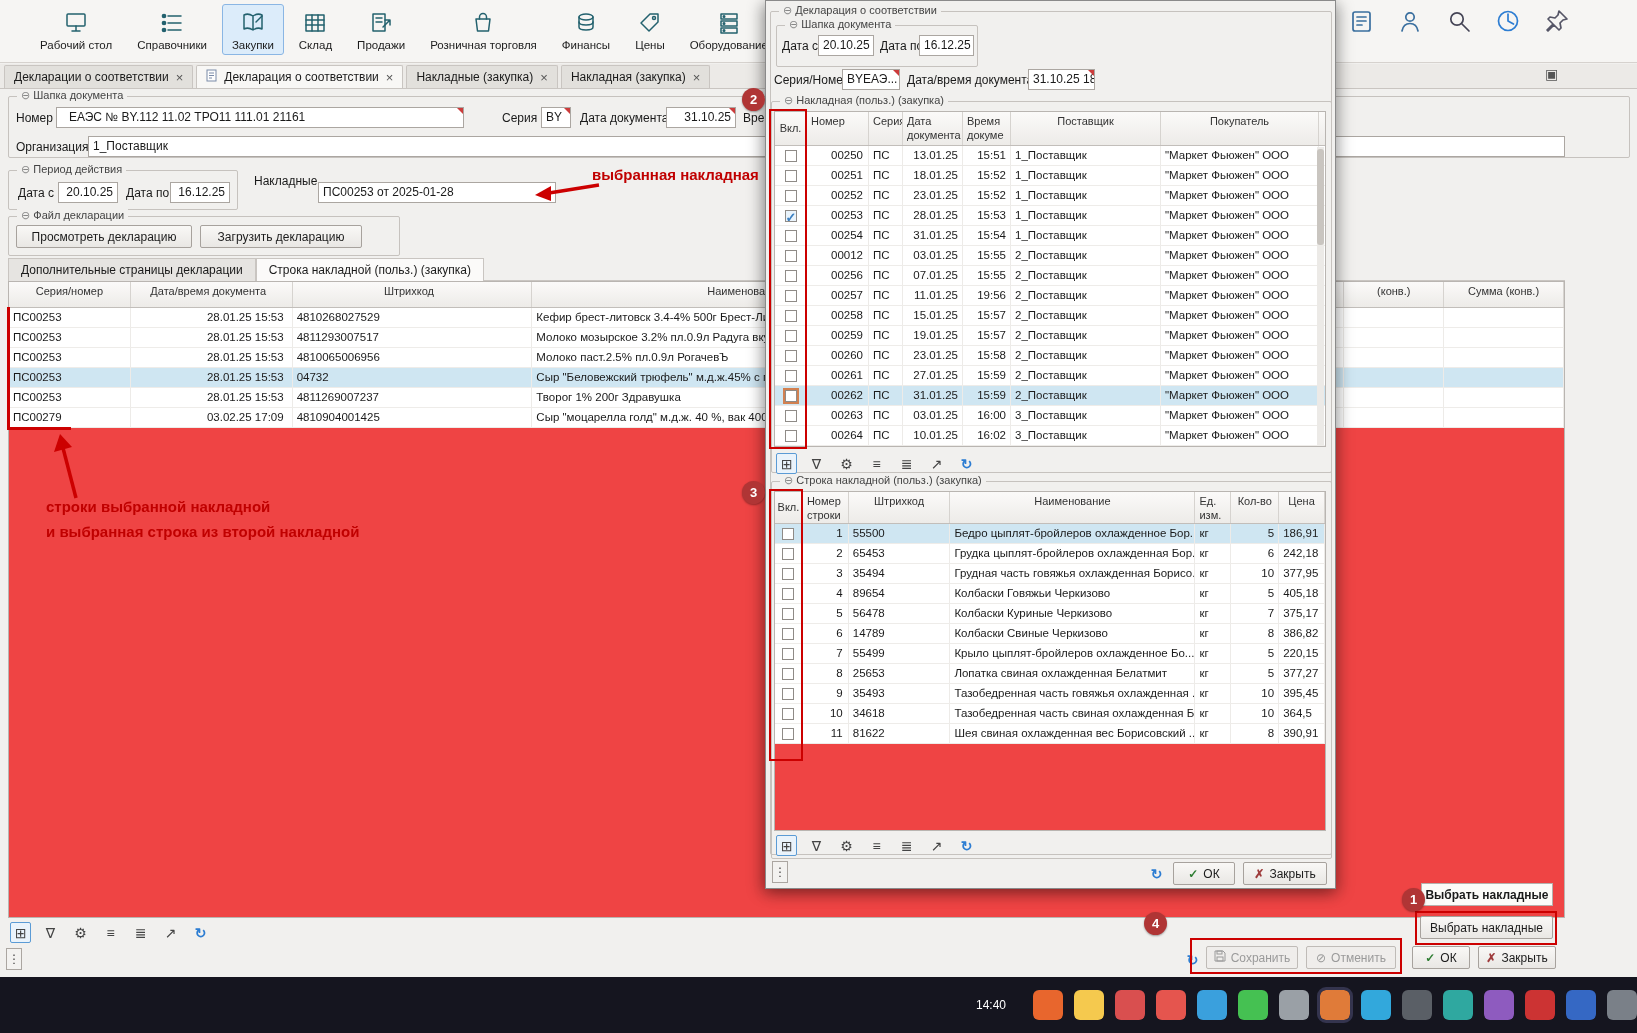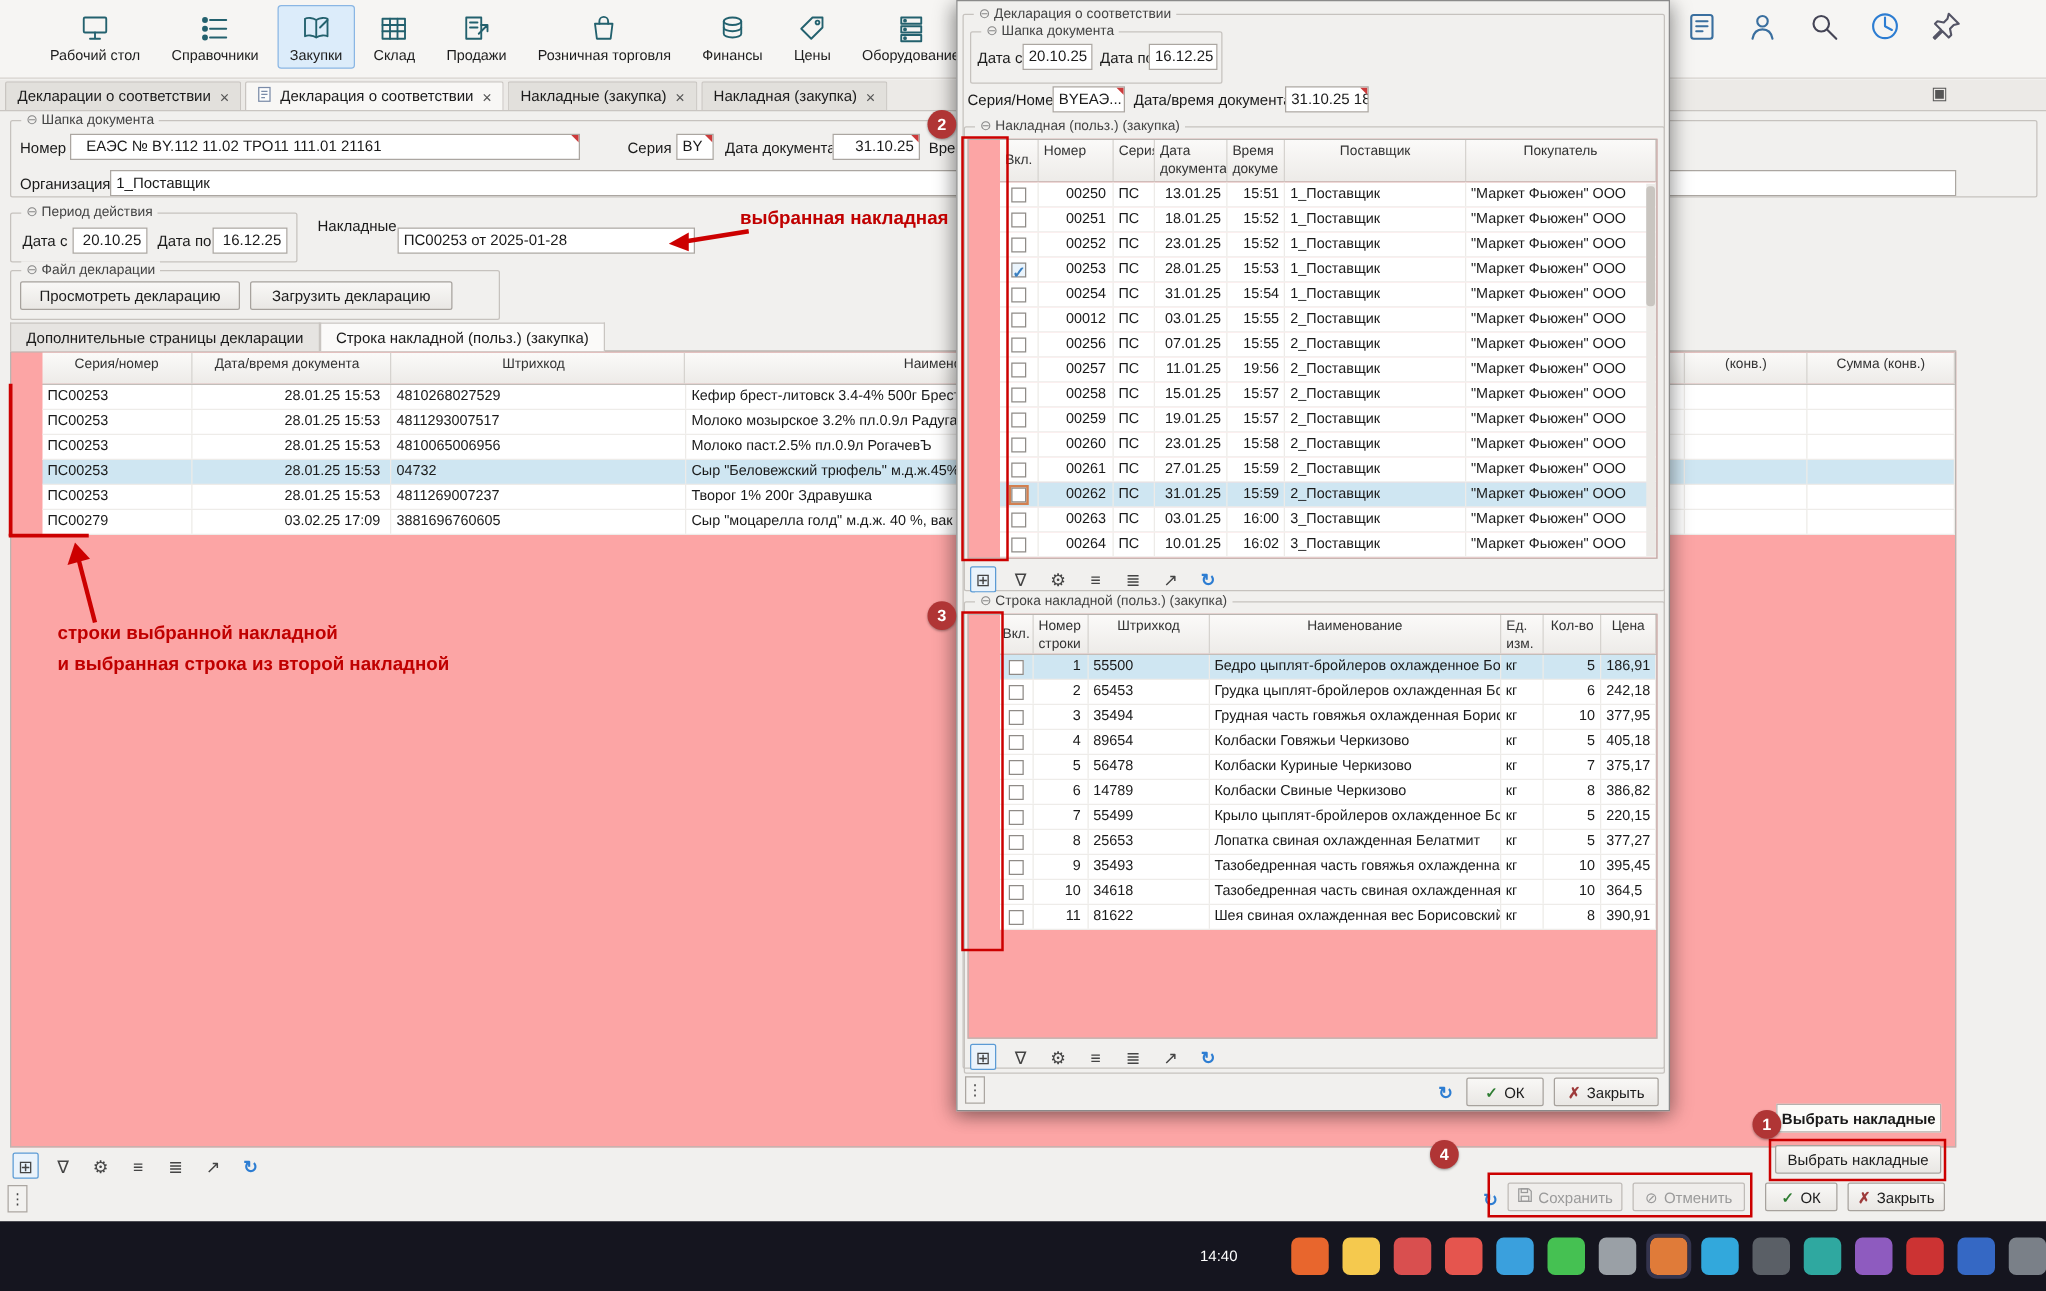--- a/index.html
+++ b/index.html
@@ -28,21 +28,21 @@
   .req::after{content:"";position:absolute;right:0;top:0;width:0;height:0;border-left:6px solid transparent;border-top:6px solid #cc3b3b;}
   .gb{position:absolute;border:1px solid #c6c2be;border-radius:2px;}
   .gbl{position:absolute;top:-8px;left:8px;background:#f1f0ee;padding:0 4px;font-size:11px;color:#444;white-space:nowrap;}
   .gbl::before{content:"⊖ ";color:#888;}
   .btn{position:absolute;display:inline-flex;align-items:center;justify-content:center;gap:5px;background:linear-gradient(#f9f8f6,#e9e7e4);border:1px solid #a7a29d;border-radius:2px;font-size:12px;color:#1c1c1c;height:23px;padding:0 10px;white-space:nowrap;}
   .btn.disabled{color:#9a9a9a;border-color:#bfbbb7;background:#efedeb;}
   .ok-ic{color:#2e7d32;font-weight:bold;}
   .x-ic{color:#9e3b3b;font-weight:bold;}
   .gray-ic{color:#9a9a9a;}
   
-  .tbl{position:absolute;background:#fca5a5;border:1px solid #b9b5b1;overflow:hidden;padding-left:25px;}
+  .tbl{position:absolute;background:#ef4444;border:1px solid #b9b5b1;overflow:hidden;}
   .thead{display:flex;background:linear-gradient(#fbfaf9,#edebe8);border-bottom:1px solid #c2beba;}
   .th{border-right:1px solid #d6d3cf;display:flex;align-items:flex-start;justify-content:center;text-align:center;font-size:11px;color:#333;padding:3px 2px;overflow:hidden;line-height:1.25;}
   .th.lft{justify-content:flex-start;text-align:left;padding-left:4px;}
   .trow{display:flex;height:20px;border-bottom:1px solid #eeece9;background:#fff;}
   .trow.hl{background:#cfe6f2;}
   .td{border-right:1px solid #edebe8;font-size:11.5px;line-height:19px;white-space:nowrap;overflow:hidden;padding:0 4px;}
   .cb{width:12px;height:12px;border:1px solid #8f8b87;background:#fff;display:inline-block;position:relative;}
   .cb.checked{background:#eaf4fc;}
   .cb.checked::after{content:"✓";position:absolute;left:0px;top:-3px;color:#3a7fc1;font-size:13px;font-weight:bold;}
   .cb.focus{box-shadow:0 0 0 2px #d28050;}
@@ -76,21 +76,21 @@
   
   .annot{position:absolute;color:#c00000;font-weight:bold;font-size:15px;white-space:nowrap;z-index:40;}
   .badge{position:absolute;width:23px;height:23px;border-radius:50%;background:#b03535;color:#fff;font-size:13px;font-weight:bold;display:flex;align-items:center;justify-content:center;z-index:55;box-shadow:0 1px 2px rgba(0,0,0,.35);}
   .redrect{position:absolute;border:2px solid #cc0000;z-index:50;pointer-events:none;}
   .redline{position:absolute;background:#cc0000;z-index:40;}
   .hintbox{position:absolute;background:#fcfbf8;border:1px solid #b5b1ad;font-weight:bold;font-size:12px;display:flex;align-items:center;justify-content:center;z-index:45;}
   
   .taskbar{position:absolute;left:0;top:977px;width:1637px;height:56px;background:#15151f;display:flex;align-items:center;gap:11px;padding-left:10px;z-index:70;}
   .tapp{width:30px;height:30px;border-radius:6px;flex:0 0 auto;}
   .tapp.active{outline:3px solid #34344e;}
-  .tbtime{margin-left:auto;margin-right:32px;color:#fff;font-size:12px;}
+  .tbtime{margin-left:auto;margin-right:16px;color:#fff;font-size:12px;}
 </style>
 </head>
 <body>
 
 <div id="screen">
 
   <div class="ribbon">
     <div class="ritem">
       <span class="ric">
           <svg width="26" height="26">
@@ -327,21 +327,21 @@
         <div class="td mc1">ПС00253</div>
         <div class="td mc2">28.01.25 15:53</div>
         <div class="td mc3">4811269007237</div>
         <div class="td mc4">Творог 1% 200г Здравушка</div>
         <div class="td mc5"></div>
         <div class="td mc6"></div>
       </div>
         <div class="trow">
         <div class="td mc1">ПС00279</div>
         <div class="td mc2">03.02.25 17:09</div>
-        <div class="td mc3">3881696760605</div>
+        <div class="td mc3">4810904001425</div>
         <div class="td mc4">Сыр "моцарелла голд" м.д.ж. 40 %, вак 400 г Lan</div>
         <div class="td mc5"></div>
         <div class="td mc6"></div>
       </div>
       </div>
   </div>
 
   <div class="redline" style="left:7px;top:307px;width:3px;height:122px;"></div>
   <div class="redline" style="left:7px;top:427px;width:64px;height:3px;"></div>
   <svg class="abs" style="left:48px;top:432px;z-index:40;" width="40" height="72">

